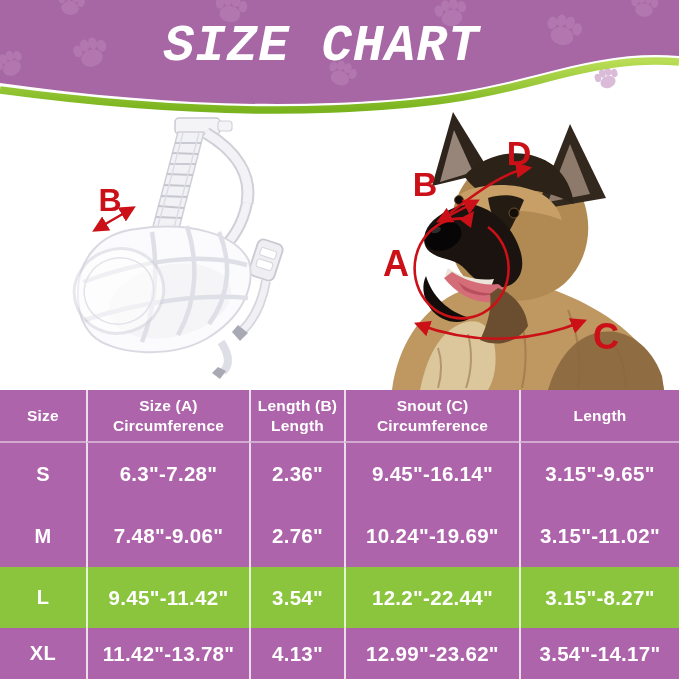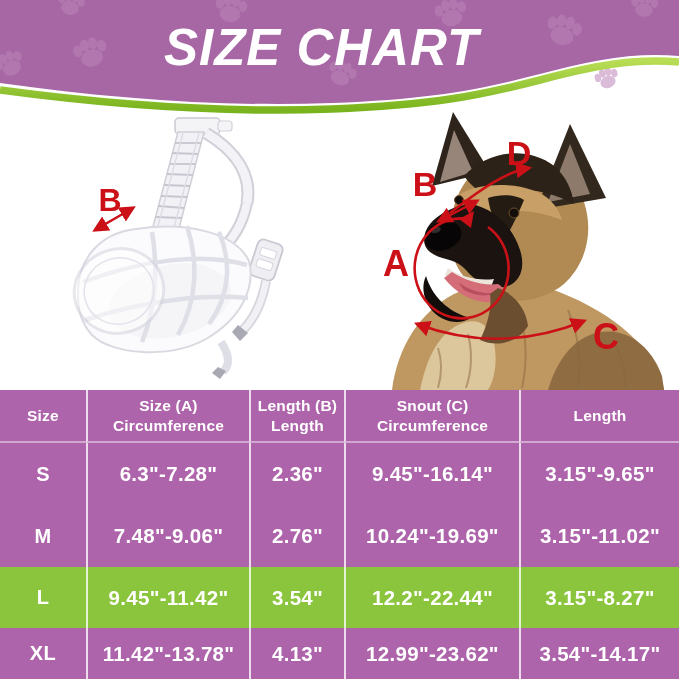--- a/index.html
+++ b/index.html
@@ -1,20 +1,20 @@
 <!DOCTYPE html>
 <html><head>
 <meta charset="utf-8">
 <style>
   html,body{margin:0;padding:0;background:#ffffff;}
   .stage{position:relative;width:679px;height:679px;overflow:hidden;background:#ffffff;
          font-family:"Liberation Sans",sans-serif;}
 
   
-  .banner{position:absolute;top:0;left:0;width:679px;height:140px;}
+  .banner{position:absolute;top:0;left:0;width:679px;height:140px;font-family:Liberation Mono, monospace;}
   .page-title{position:absolute;top:18px;left:0;width:679px;text-align:center;
     transform:translateX(-18px);
     font-size:51px;font-weight:bold;font-style:italic;color:#ffffff;
     letter-spacing:1px;white-space:nowrap;}
 
   
   .muzzle-svg{position:absolute;left:50px;top:103px;}
   .dog-svg{position:absolute;left:368px;top:98px;}
 
   

